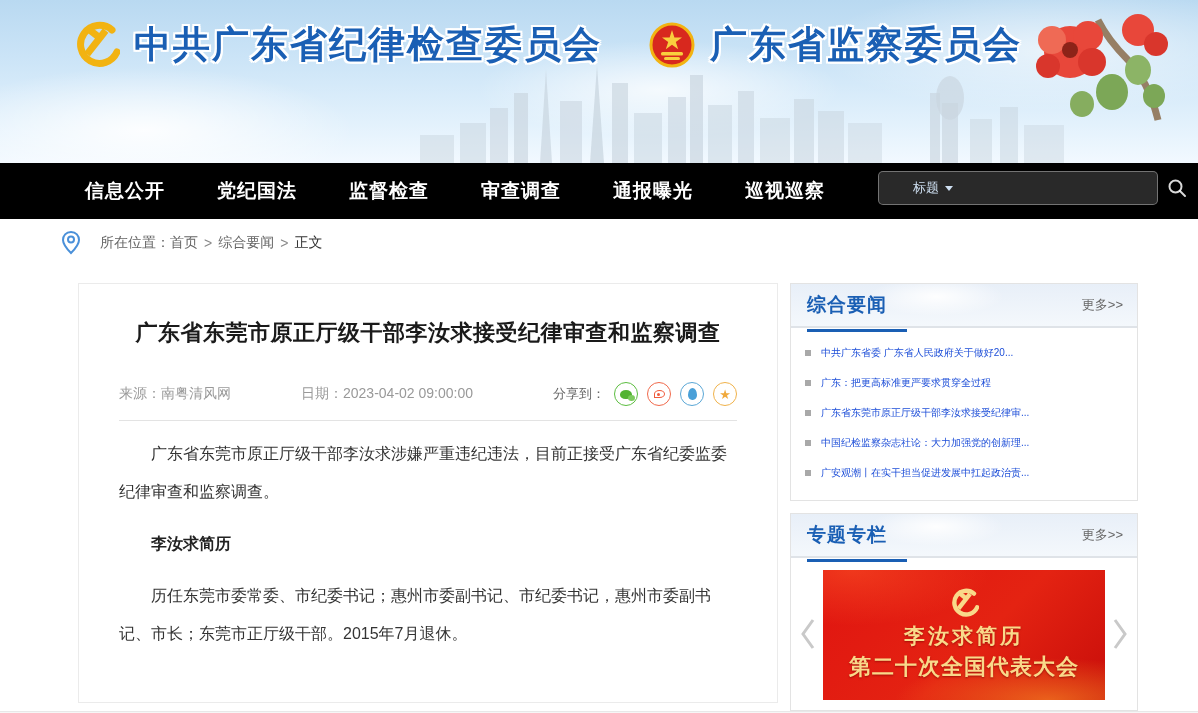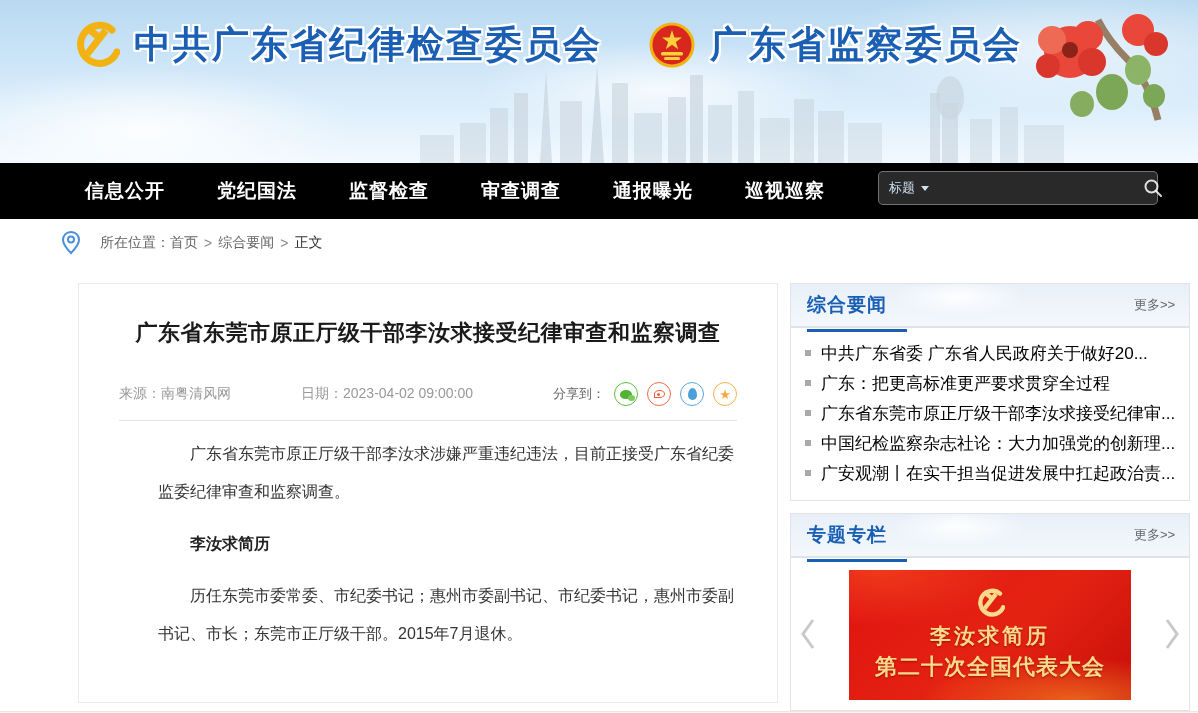--- a/index.html
+++ b/index.html
@@ -34,21 +34,21 @@
     position:relative; height:56px; background:#000000; display:flex; align-items:center;
   }
   .nav-items { display:flex; list-style:none; margin-left:85px; }
   .nav-items li {
     color:#fff; font-size:19px; font-weight:bold; letter-spacing:1px;
     margin-right:52px; cursor:pointer; white-space:nowrap;
   }
   .search-box {
     position:absolute; right:40px; top:8px; width:280px; height:34px;
     background:rgba(255,255,255,0.16); border:1px solid rgba(255,255,255,0.35);
-    border-radius:5px; display:flex; align-items:center;
+    border-radius:5px; display:flex; align-items:center;padding-left:24px;
   }
   .search-select {
     display:flex; align-items:center; gap:6px; padding:0 10px; cursor:pointer;
     color:#cfe0f2; font-size:13px; flex:0 0 auto;
   }
   .caret-down { width:0; height:0; border-left:4px solid transparent; border-right:4px solid transparent; border-top:5px solid #cfe0f2; }
   .search-divider { width:1px; height:24px; background:rgba(255,255,255,0.55); }
   .search-input {
     flex:1; height:100%; background:transparent; border:none; outline:none;
     color:#fff; font-size:14px; padding:0 8px;
@@ -87,40 +87,40 @@
   .si-weibo  { border:1.5px solid #f1694b; }
   .si-qq     { border:1.5px solid #5aa7d6; }
   .si-qzone  { border:1.5px solid #f0b24a; color:#f0a93c; font-size:13px; }
   .wechat-blob { width:12px; height:9px; background:#52b332; border-radius:50% 50% 45% 45%; position:relative; }
   .wechat-blob::after { content:""; position:absolute; right:-3px; bottom:-2px; width:7px; height:6px; background:#7ccb5d; border-radius:50%; }
   .weibo-eye { width:11px; height:8px; border:1.7px solid #ef5a3c; border-radius:50% 50% 50% 0; position:relative; }
   .weibo-eye::after { content:""; position:absolute; left:2.4px; top:1.6px; width:3px; height:3px; background:#ef5a3c; border-radius:50%; }
   .qq-penguin { width:9px; height:12px; background:#4aa0d8; border-radius:50% 50% 46% 46% / 58% 58% 42% 42%; }
   .article-divider { height:1px; background:#e3e3e3; margin-top:14px; }
   .article-body { margin-top:8px; font-size:16px; color:#333; line-height:38px; }
-  .article-body p { text-indent:2em; margin-top:14px;margin-left:39px; }
+  .article-body p { text-indent:2em; margin-top:14px; }
   .article-body p.bold { font-weight:bold; color:#222; }
   
   .sidebar { flex:0 0 348px; display:flex; flex-direction:column; gap:12px; }
   .side-box { background:#fff; border:1px solid #e3e3e3; }
   .side-head {
     position:relative; height:44px; display:flex; align-items:center; justify-content:space-between;
     padding:0 14px 0 16px; border-bottom:2px solid #dfe3e8;
     background:
       radial-gradient(ellipse 90px 26px at 42% 30%, rgba(255,255,255,.95), rgba(255,255,255,0) 75%),
       linear-gradient(180deg,#e8eff8 0%,#f4f8fc 100%);
   }
   .side-title { font-size:19px; font-weight:bold; color:#1a5fb4; position:relative; letter-spacing:1px; }
   .side-title::after {
     content:""; position:absolute; left:0; bottom:-14px; width:100px; height:3px; background:#1a5fb4;
   }
   .side-more { font-size:13px; color:#666; cursor:pointer; text-decoration:none; }
   .news-list { list-style:none; padding:10px 14px 12px 14px; }
   .news-list li {
-    display:flex; align-items:center; height:30px; font-size:17px; color:#000000;
+    display:flex; align-items:center; height:30px; font-size:10px; color:#1d4ed8;
     white-space:nowrap; overflow:hidden; cursor:pointer;text-align:center;
   }
   .news-list li::before {
     content:""; flex:0 0 auto; width:6px; height:6px; background:#a9a9a9; margin-right:10px;
   }
   .topics-body { position:relative; height:152px; padding:12px 0; }
   .banner {
     width:282px; height:130px; margin:0 auto; position:relative; overflow:hidden; cursor:pointer;
     background:
       radial-gradient(ellipse 220px 60px at 80% 100%, rgba(255,160,40,.55), rgba(255,160,40,0) 70%),

